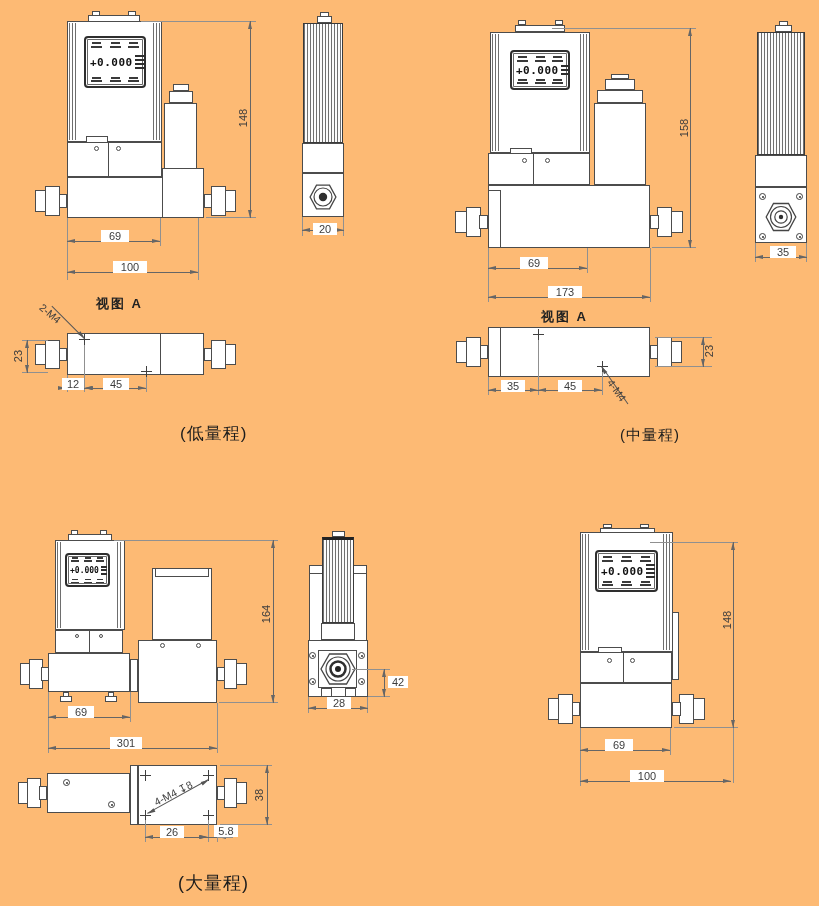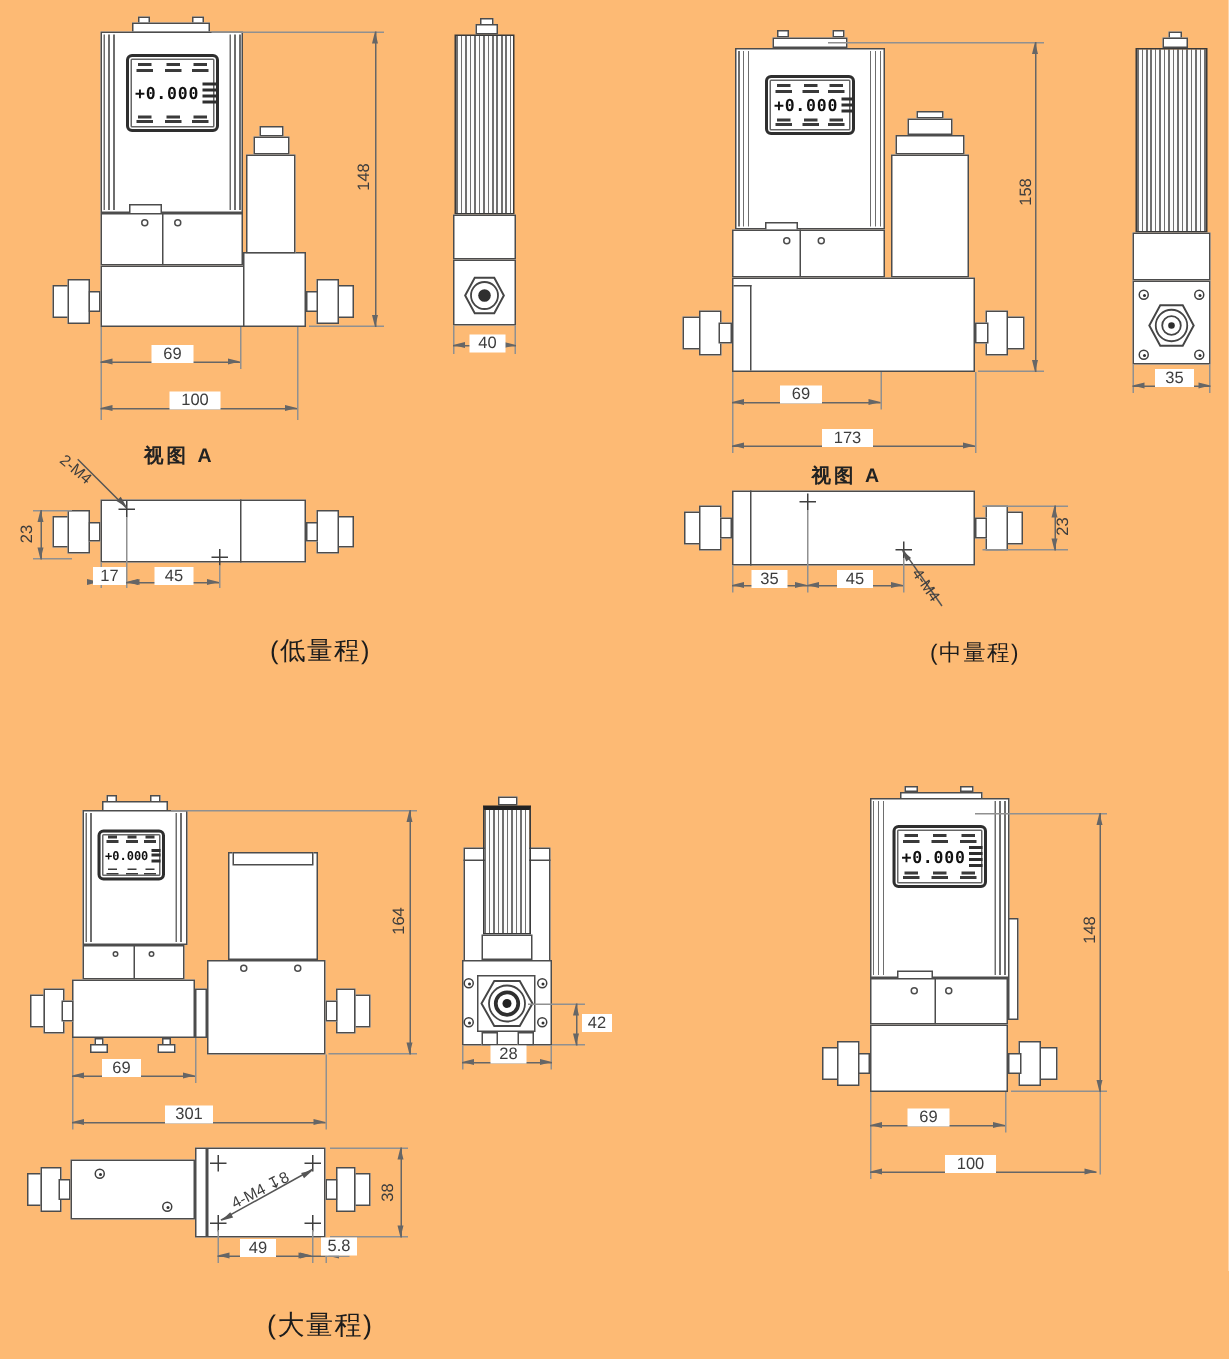--- a/index.html
+++ b/index.html
@@ -150,21 +150,21 @@
     <div class="p" style="left:302px;top:143px;width:42px;height:30px"></div>
     <div class="p" style="left:302px;top:173px;width:42px;height:44px"></div>
     <svg style="left:309px;top:183px" width="28" height="28" viewBox="0 0 28 28">
       <polygon points="7.5,2.2 20.5,2.2 26.9,14 20.5,25.8 7.5,25.8 1.1,14" fill="#fff" stroke="#454545" stroke-width="1.3"></polygon>
       <circle cx="14" cy="14" r="9" fill="none" stroke="#454545" stroke-width="1.2"></circle>
       <circle cx="14" cy="14" r="4.2" fill="#2f2f2f"></circle>
     </svg>
     <div class="ext" style="left:302px;top:217px;width:1px;height:19px"></div>
     <div class="ext" style="left:343px;top:217px;width:1px;height:19px"></div>
     <div class="dimh" style="left:302px;top:230px;width:42px"></div>
-    <span class="dt" style="left:313px;top:223px;width:20px">40</span>
+    <span class="dt" style="left:313px;top:223px;width:20px">20</span>
   </div>
 
   <div>
     <span class="title" style="left:96px;top:295px">视图 A</span>
     <div class="p" style="left:67px;top:333px;width:137px;height:42px"></div>
     <div class="ln" style="left:160px;top:333px;width:1px;height:42px"></div>
     <div class="fit" style="left:35px;top:340px;width:32px;height:29px">
         <i class="fc"></i>
         <i class="fh"></i>
         <i class="fk"></i>
@@ -180,21 +180,21 @@
     <span class="rot" style="left:45px;top:301px;transform:rotate(40deg)">2-M4</span>
     <div class="ext" style="left:22px;top:340px;width:26px;height:1px"></div>
     <div class="ext" style="left:22px;top:372px;width:26px;height:1px"></div>
     <div class="dimv" style="left:27px;top:340px;height:33px"></div>
     <span class="vt" style="left:3px;top:350px">23</span>
     <div class="ext" style="left:67px;top:375px;width:1px;height:17px"></div>
     <div class="ext" style="left:84px;top:345px;width:1px;height:47px"></div>
     <div class="ext" style="left:146px;top:377px;width:1px;height:15px"></div>
     <div class="dimh out" style="left:67px;top:388px;width:17px"></div>
     <div class="dimh" style="left:84px;top:388px;width:62px"></div>
-    <span class="dt" style="left:62px;top:378px;width:18px">17</span>
+    <span class="dt" style="left:62px;top:378px;width:18px">12</span>
     <span class="dt" style="left:103px;top:378px;width:22px">45</span>
     <span class="range" style="left:180px;top:422px">(低量程)</span>
   </div>
 
   <div>
     <div class="p" style="left:518px;top:20px;width:8px;height:5px"></div>
     <div class="p" style="left:555px;top:20px;width:8px;height:5px"></div>
     <div class="p" style="left:515px;top:25px;width:50px;height:7px"></div>
     <div class="p" style="left:490px;top:32px;width:100px;height:121px"></div>
     <div class="fins" style="left:492px;top:34px;width:8px;height:117px"></div>
@@ -463,21 +463,21 @@
     <div class="ext" style="left:220px;top:765px;width:52px;height:1px"></div>
     <div class="ext" style="left:220px;top:824px;width:52px;height:1px"></div>
     <div class="dimv" style="left:267px;top:765px;height:60px"></div>
     <span class="vt" style="left:244px;top:789px">38</span>
     <div class="ext" style="left:145px;top:820px;width:1px;height:22px"></div>
     <div class="ext" style="left:208px;top:820px;width:1px;height:22px"></div>
     <div class="ext" style="left:217px;top:825px;width:1px;height:17px"></div>
     <div class="dimh" style="left:145px;top:837px;width:63px"></div>
     <div class="dimh out" style="left:208px;top:837px;width:9px"></div>
     <div class="ext" style="left:217px;top:837px;width:16px;height:1px"></div>
-    <span class="dt" style="left:160px;top:826px;width:20px">49</span>
+    <span class="dt" style="left:160px;top:826px;width:20px">26</span>
     <span class="dt" style="left:214px;top:825px;width:20px">5.8</span>
     <span class="range" style="left:178px;top:871px;font-size:18px">(大量程)</span>
   </div>
 
   <div>
     <div class="p" style="left:603px;top:524px;width:9px;height:4px"></div>
     <div class="p" style="left:640px;top:524px;width:9px;height:4px"></div>
     <div class="p" style="left:600px;top:528px;width:55px;height:6px"></div>
     <div class="p" style="left:580px;top:532px;width:93px;height:120px"></div>
     <div class="fins" style="left:582px;top:534px;width:8px;height:116px"></div>

